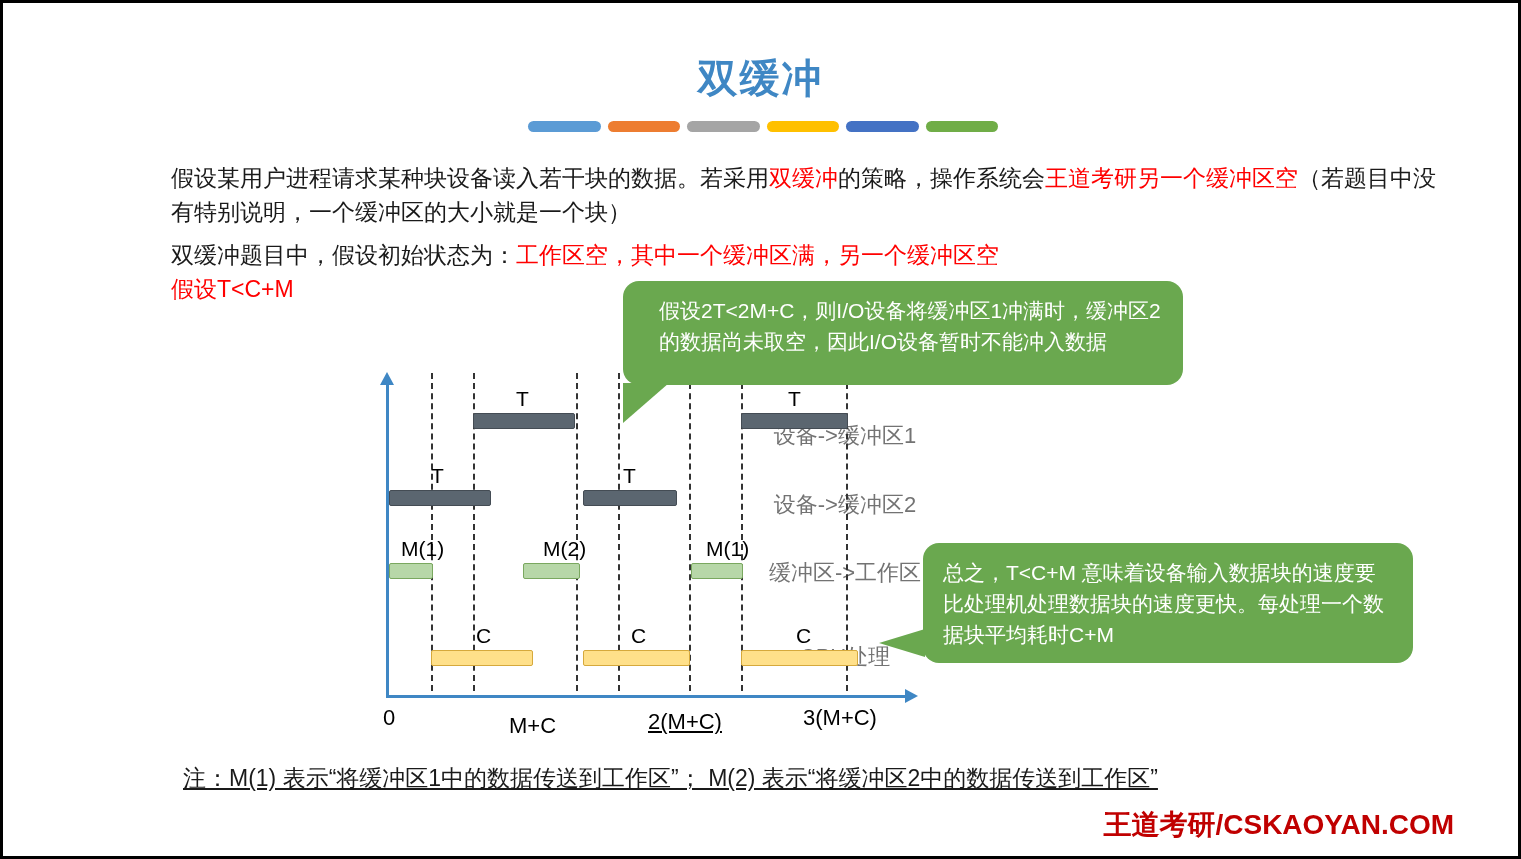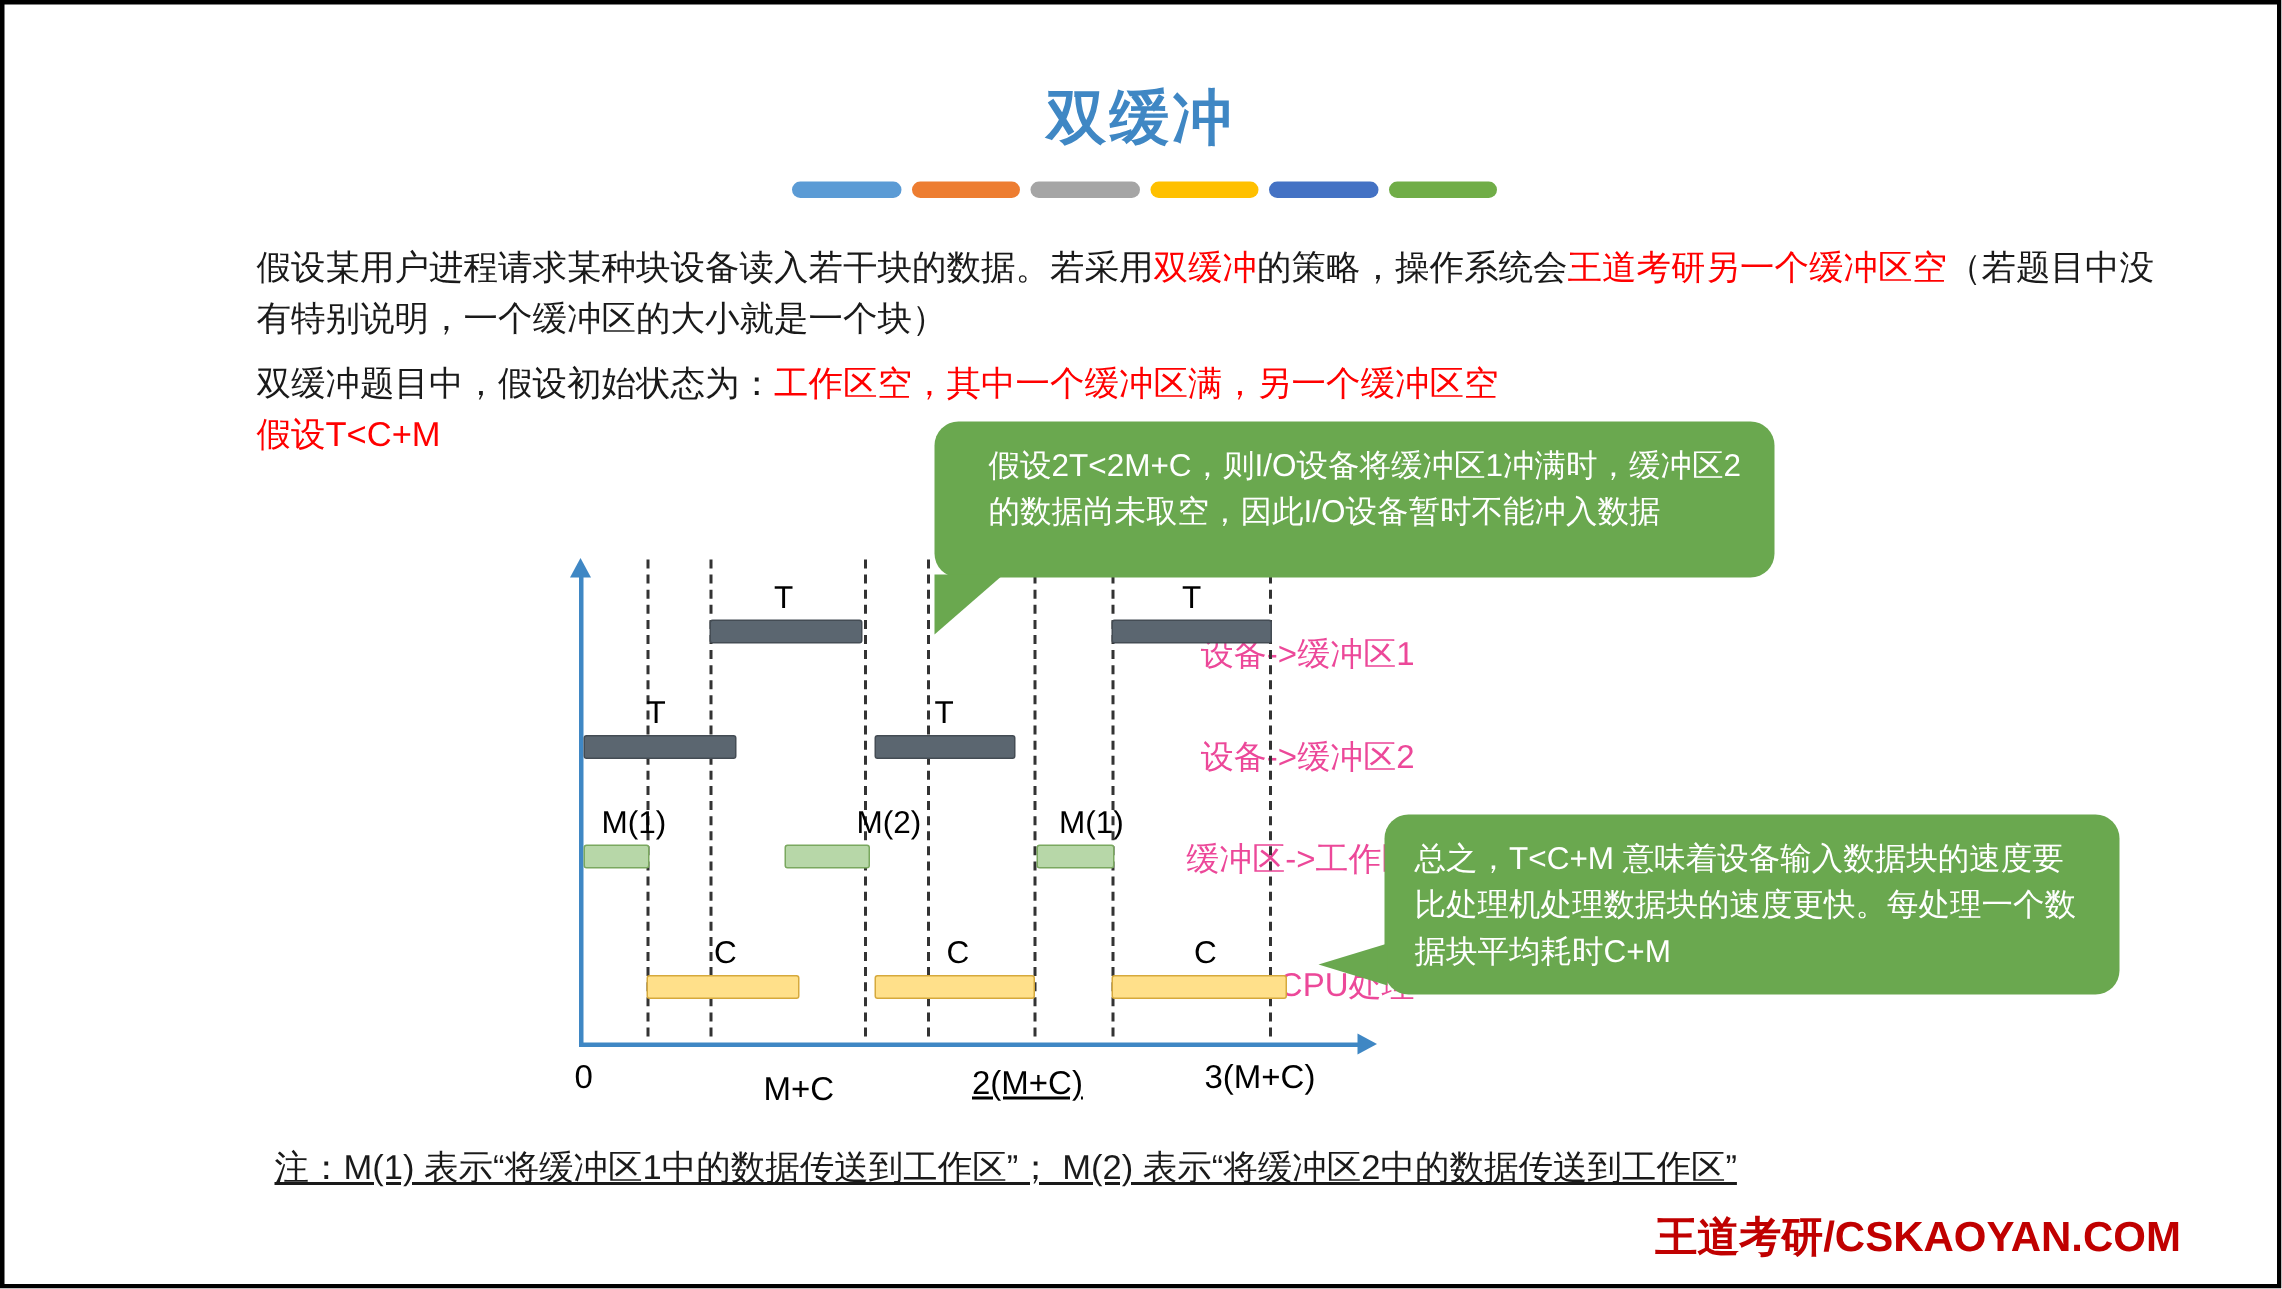--- a/index.html
+++ b/index.html
@@ -99,23 +99,23 @@
     right: -12px;
     top: -6px;
     border-top: 7px solid transparent;
     border-bottom: 7px solid transparent;
     border-left: 13px solid #3f87c4;
   }
   .row-label {
     position: absolute;
     right: 0;
     font-size: 22px;
-    color: #ec4899;
-    white-space: nowrap;
-    text-align: right;
+    color: #737373;
+    white-space: nowrap;
+    text-align: center;
   }
   .bar {
     position: absolute;
     height: 14px;
     border-radius: 2px;
   }
   .bar.t { background: #5b6670; border: 1px solid #444c54; }
   .bar.m { background: #b7d7a8; border: 1px solid #7aa85f; }
   .bar.c { background: #ffe08a; border: 1px solid #d6a93c; }
   .bar-label {
@@ -253,21 +253,21 @@
     <div class="bar t" style="left:206px; top:117px; width:100px;"></div>
     <div class="bar-label" style="left:248px; top:91px;">T</div>
 
     <div class="bar t" style="left:400px; top:117px; width:92px;"></div>
     <div class="bar-label" style="left:440px; top:91px;">T</div>
 
     <div class="bar m" style="left:206px; top:190px; width:42px;"></div>
     <div class="bar-label" style="left:218px; top:164px;">M(1)</div>
 
     <div class="bar m" style="left:340px; top:190px; width:55px;"></div>
-    <div class="bar-label" style="left:360px; top:164px;margin-left:28px;">M(2)</div>
+    <div class="bar-label" style="left:360px; top:164px;">M(2)</div>
 
     <div class="bar m" style="left:508px; top:190px; width:50px;"></div>
     <div class="bar-label" style="left:523px; top:164px;">M(1)</div>
 
     <div class="bar c" style="left:248px; top:277px; width:100px;"></div>
     <div class="bar-label" style="left:293px; top:251px;">C</div>
 
     <div class="bar c" style="left:400px; top:277px; width:105px;"></div>
     <div class="bar-label" style="left:448px; top:251px;">C</div>
 

